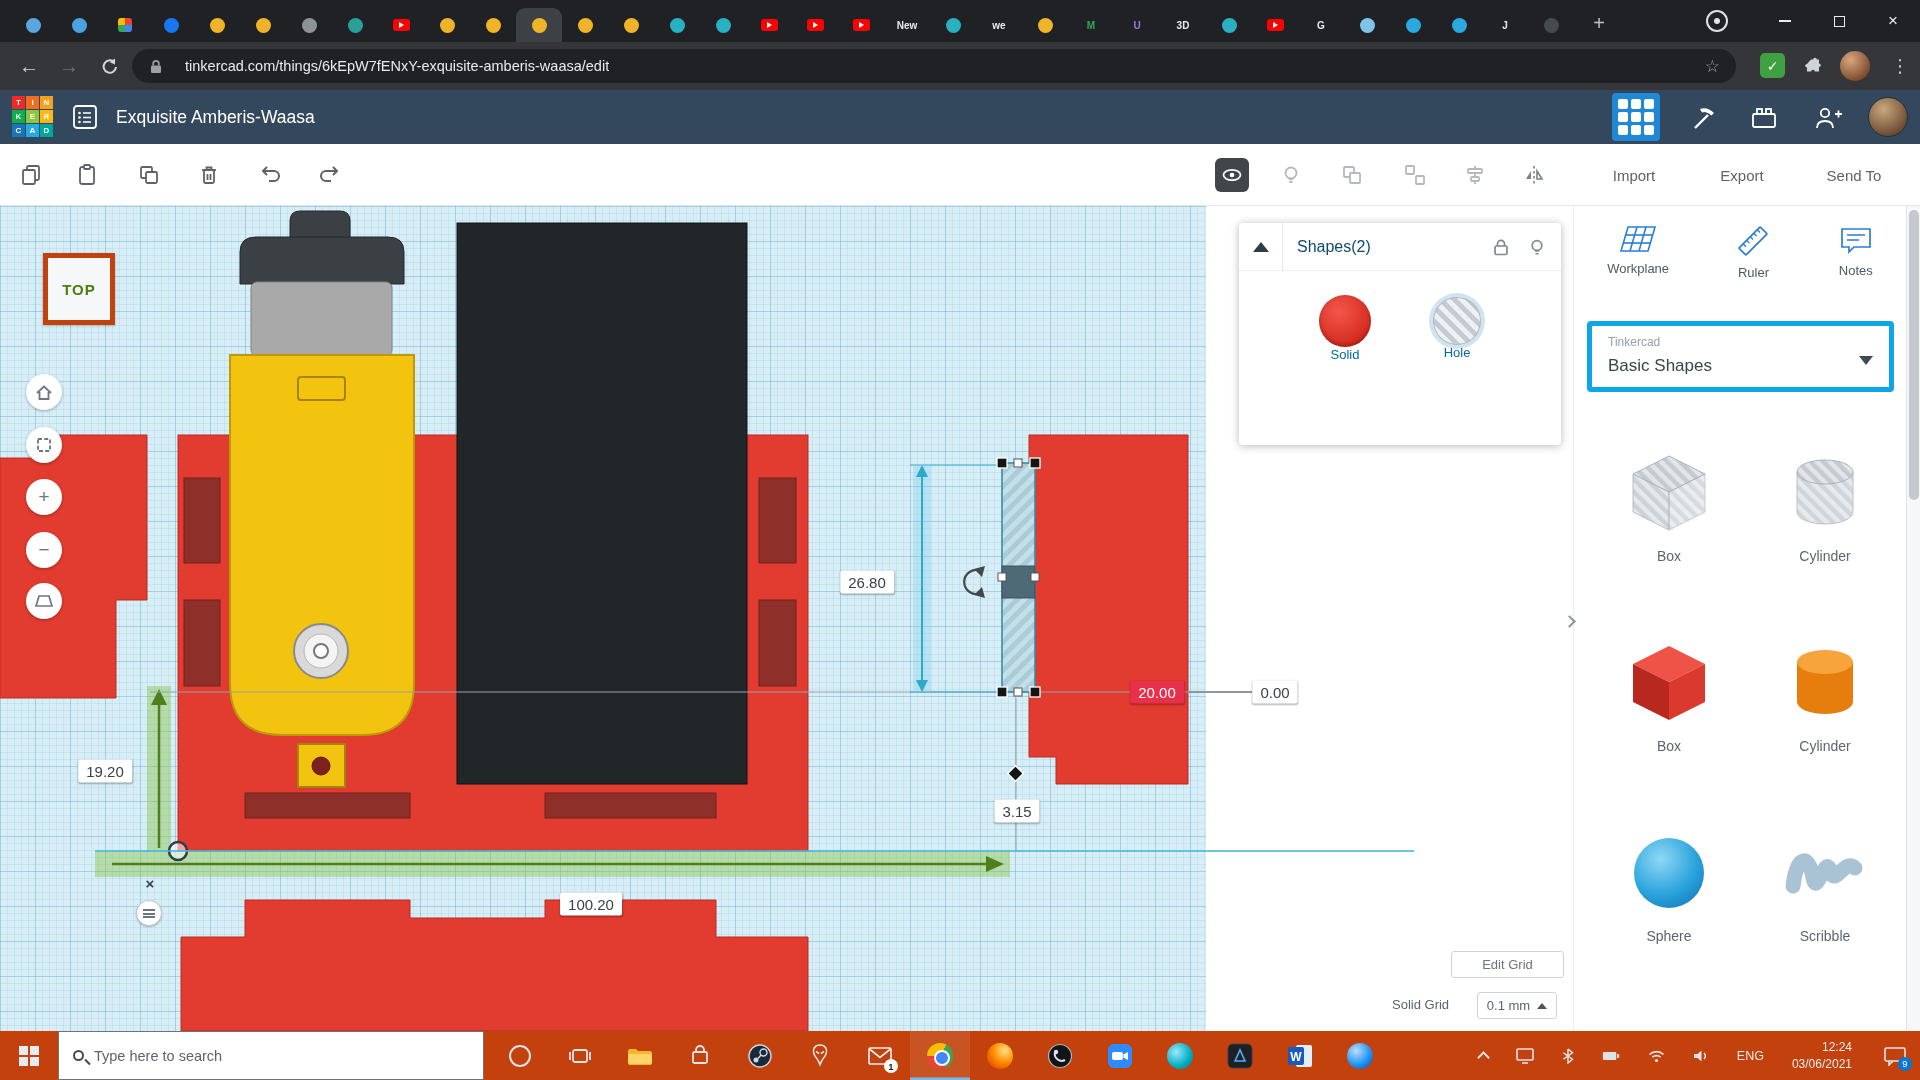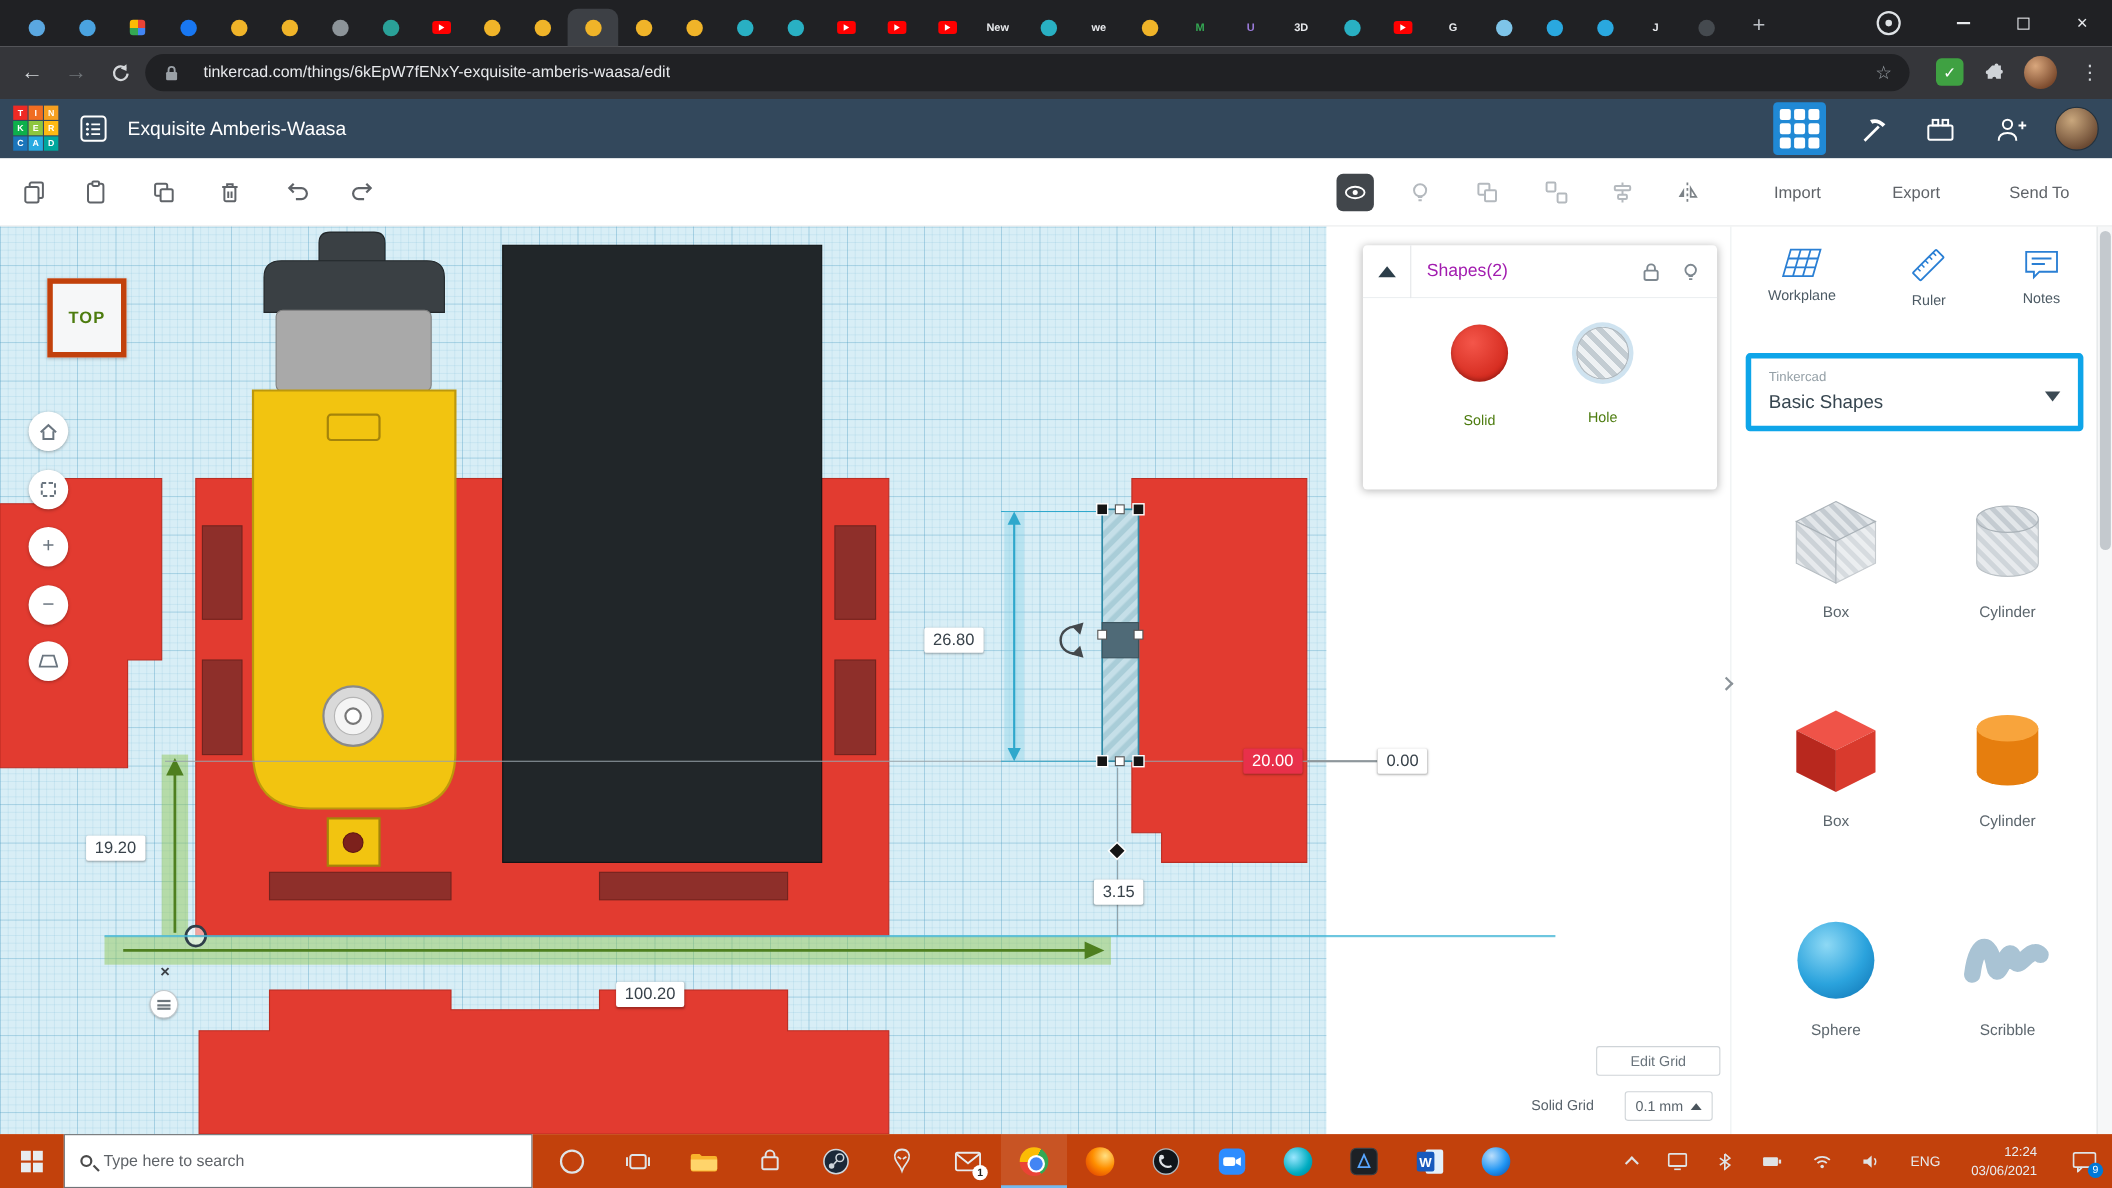--- a/index.html
+++ b/index.html
@@ -66,27 +66,27 @@
 .rmenu{left:136px;top:694px;width:26px;height:26px;border-radius:50%;background:#fff;border:1px solid #c3c9cd;box-shadow:0 1px 2px rgba(0,0,0,.25);display:flex;align-items:center;justify-content:center}
 .mlines{width:12px;height:9px;border-top:2px solid #6c757c;border-bottom:2px solid #6c757c;position:relative}
 .mlines::after{content:"";position:absolute;left:0;top:2.5px;width:12px;height:2px;background:#6c757c}
 .sb-chevron{left:1558px;top:400px;width:22px;height:30px;display:flex;align-items:center;justify-content:center}
 .sb-chevron i{width:9px;height:9px;border-top:2px solid #8a9298;border-right:2px solid #8a9298;transform:rotate(45deg)}
 
 .inspector{left:1239px;top:17px;width:322px;height:222px;background:#fff;border-radius:4px;box-shadow:0 1px 8px rgba(0,0,0,.28);z-index:6}
 .ins-head{height:48px;display:flex;align-items:center;border-bottom:1px solid #eceff1}
 .ins-collapse{width:44px;height:48px;display:flex;align-items:center;justify-content:center;border-right:1px solid #e4e7e9}
 .tri-up{width:0;height:0;border-left:8px solid transparent;border-right:8px solid transparent;border-bottom:10px solid #2c3e4a}
-.ins-title{margin-left:14px;font-size:16px;color:#a21caf;font-weight:500}
+.ins-title{margin-left:14px;font-size:16px;color:#0c4a6e;font-weight:500}
 .ins-icons{margin-left:auto;display:flex;gap:16px;margin-right:14px}
 .ins-body{display:flex;justify-content:center;gap:62px;padding-top:24px}
 .sw{display:flex;flex-direction:column;align-items:center}
 .sw-solid{width:52px;height:52px;border-radius:50%;background:radial-gradient(circle at 38% 32%,#f4564a,#d2271b 78%);box-shadow:inset 0 -2px 4px rgba(0,0,0,.25)}
 .sw-hole{width:48px;height:48px;border-radius:50%;background:repeating-linear-gradient(45deg,#eef1f3 0 5px,#c3ccd2 5px 10px);box-shadow:0 0 0 4px #cfe3f0,inset 0 0 0 1px #aeb8bf;margin-top:2px}
-.sw-label{margin-top:27px;font-size:13px;color:#4d7c0f}
+.sw-label{margin-top:0;font-size:13px;color:#0369a1}
 
 .sb-tools{position:absolute;left:0;top:18px;width:333px;display:flex;justify-content:space-around}
 .sb-tool{display:flex;flex-direction:column;align-items:center;gap:7px}
 .sb-tool span{font-size:13px;color:#4c5a64}
 .sb-drop{position:absolute;left:13px;top:115px;width:307px;height:71px;border:5px solid #0ea5e9;border-radius:4px}
 .sb-brand{position:absolute;left:16px;top:9px;font-size:12px;color:#95a0a7}
 .sb-sel{position:absolute;left:16px;top:30px;font-size:17px;color:#36454f}
 .sb-caret{position:absolute;right:16px;top:30px;width:0;height:0;border-left:7px solid transparent;border-right:7px solid transparent;border-top:9px solid #3c4a54}
 .shape-item{position:absolute;width:96px;display:flex;flex-direction:column;align-items:center}
 .shape-item .lbl{margin-top:14px;font-size:14px;color:#5c666d}

